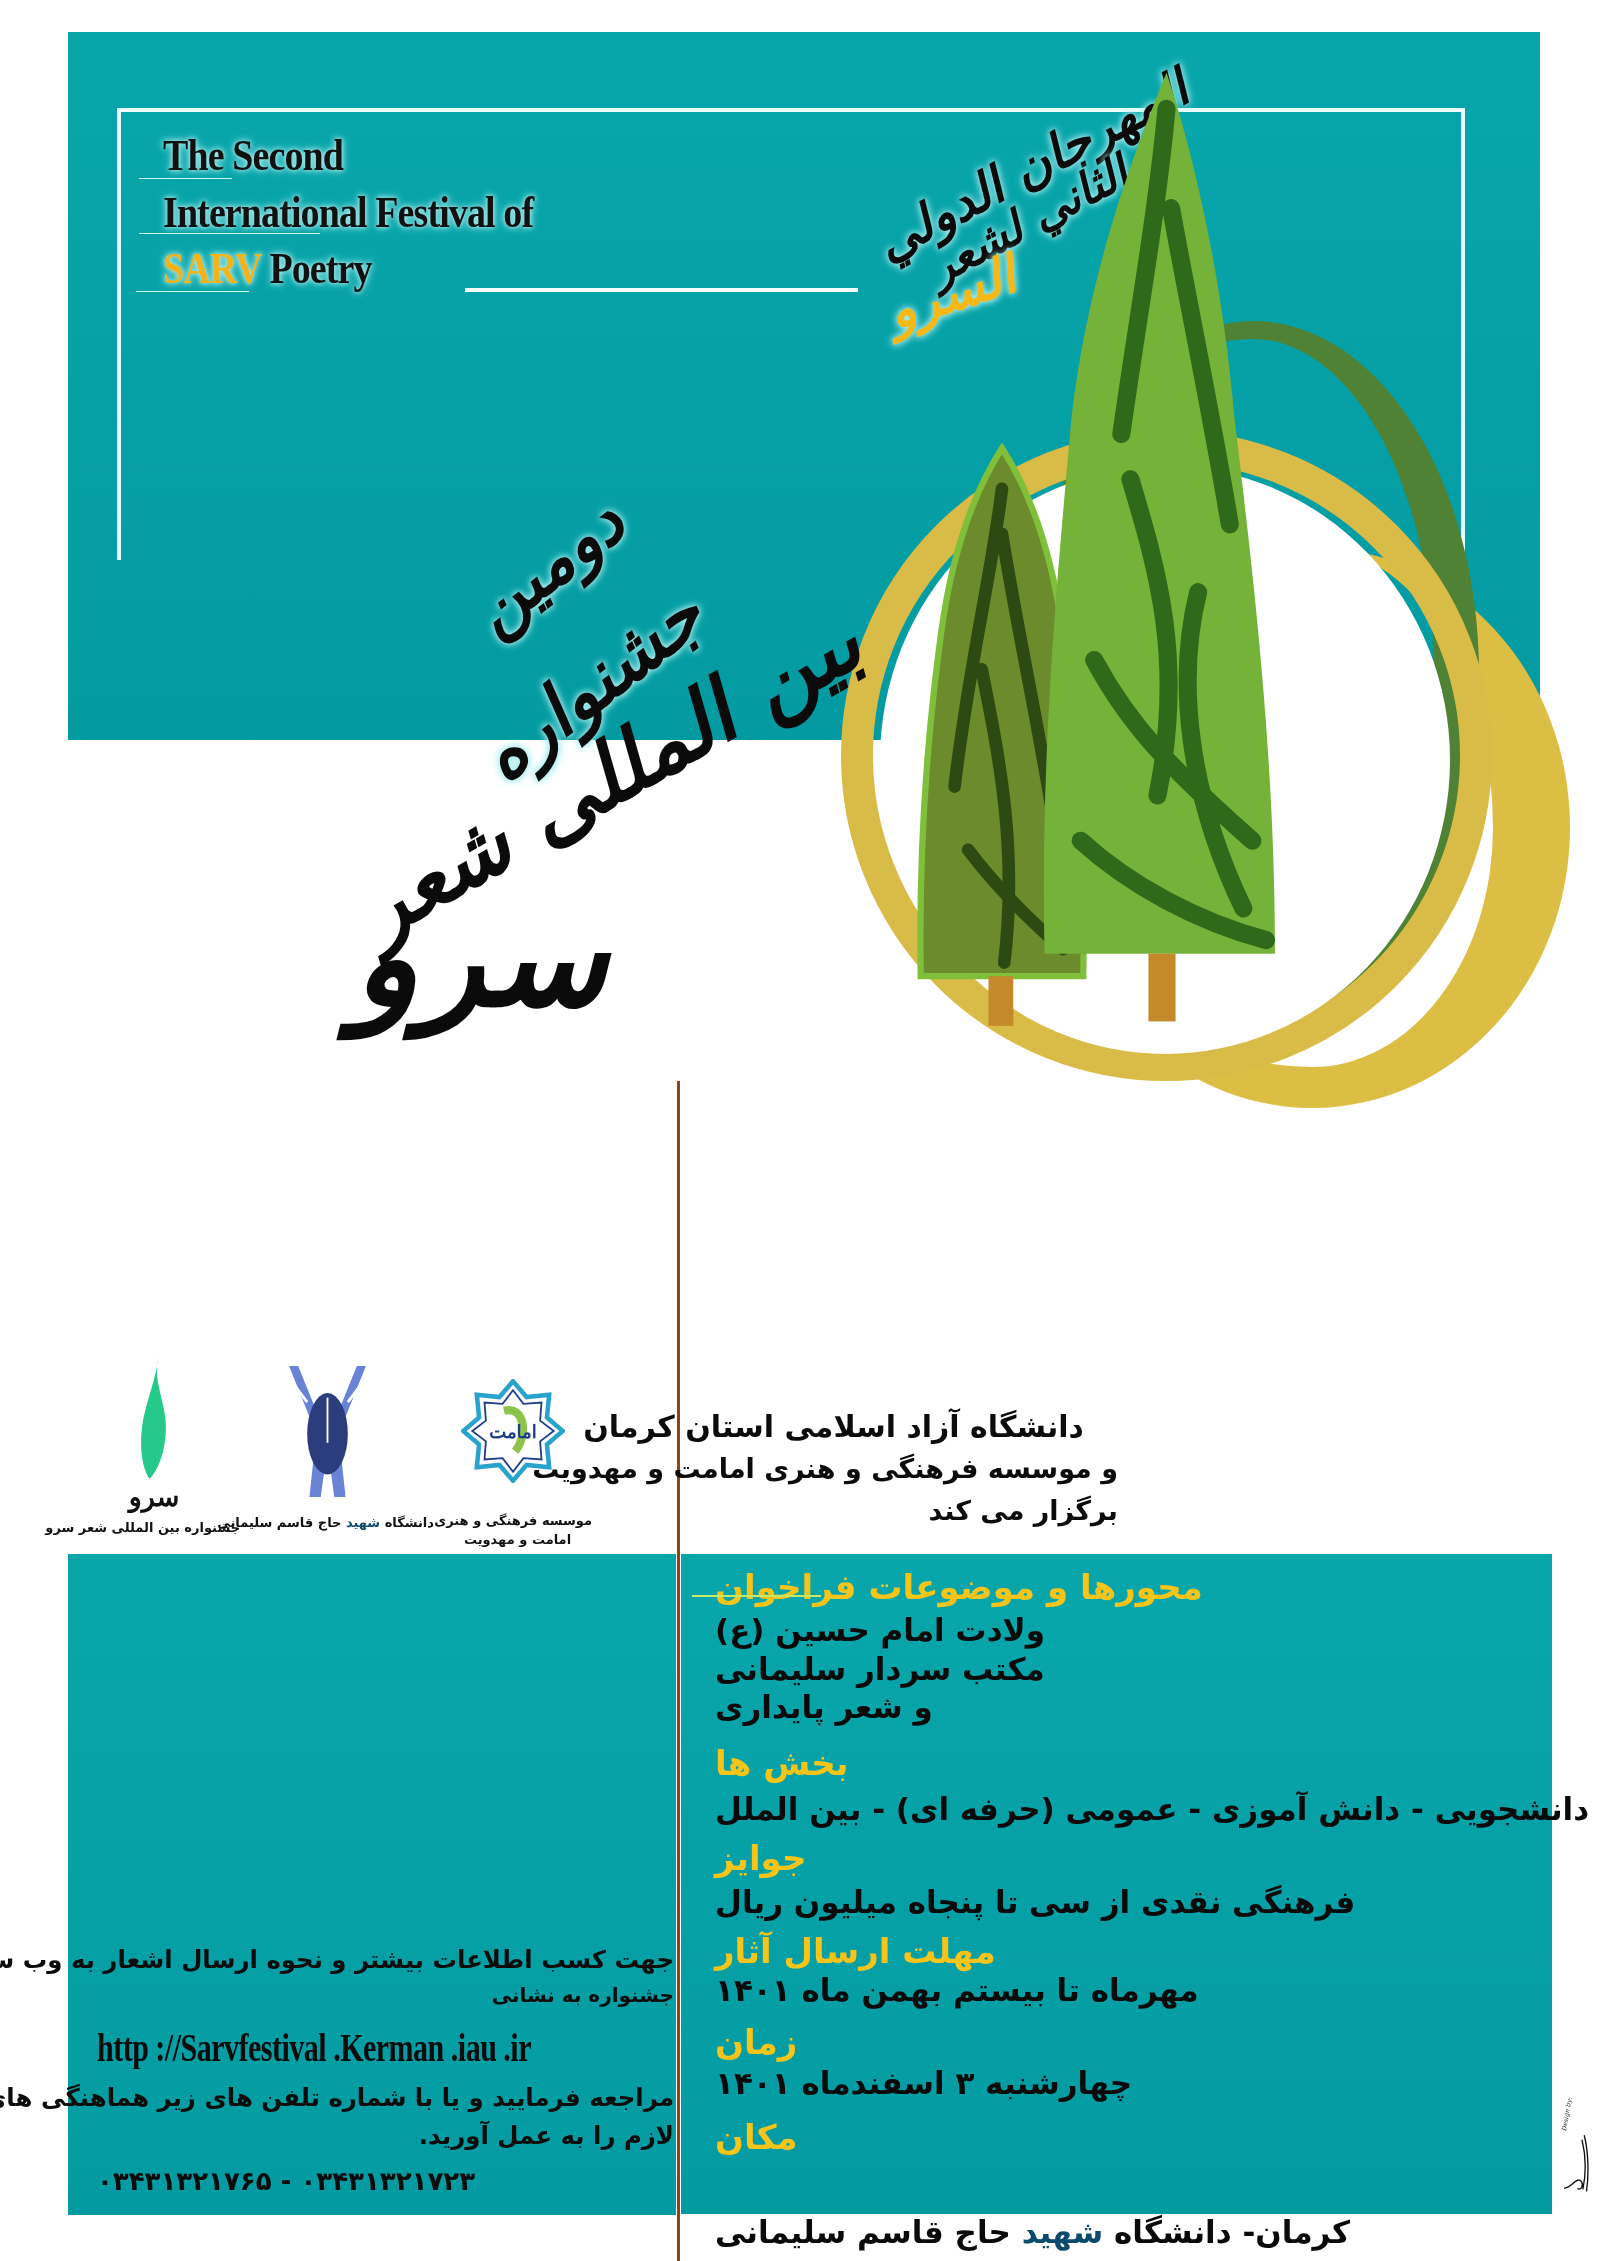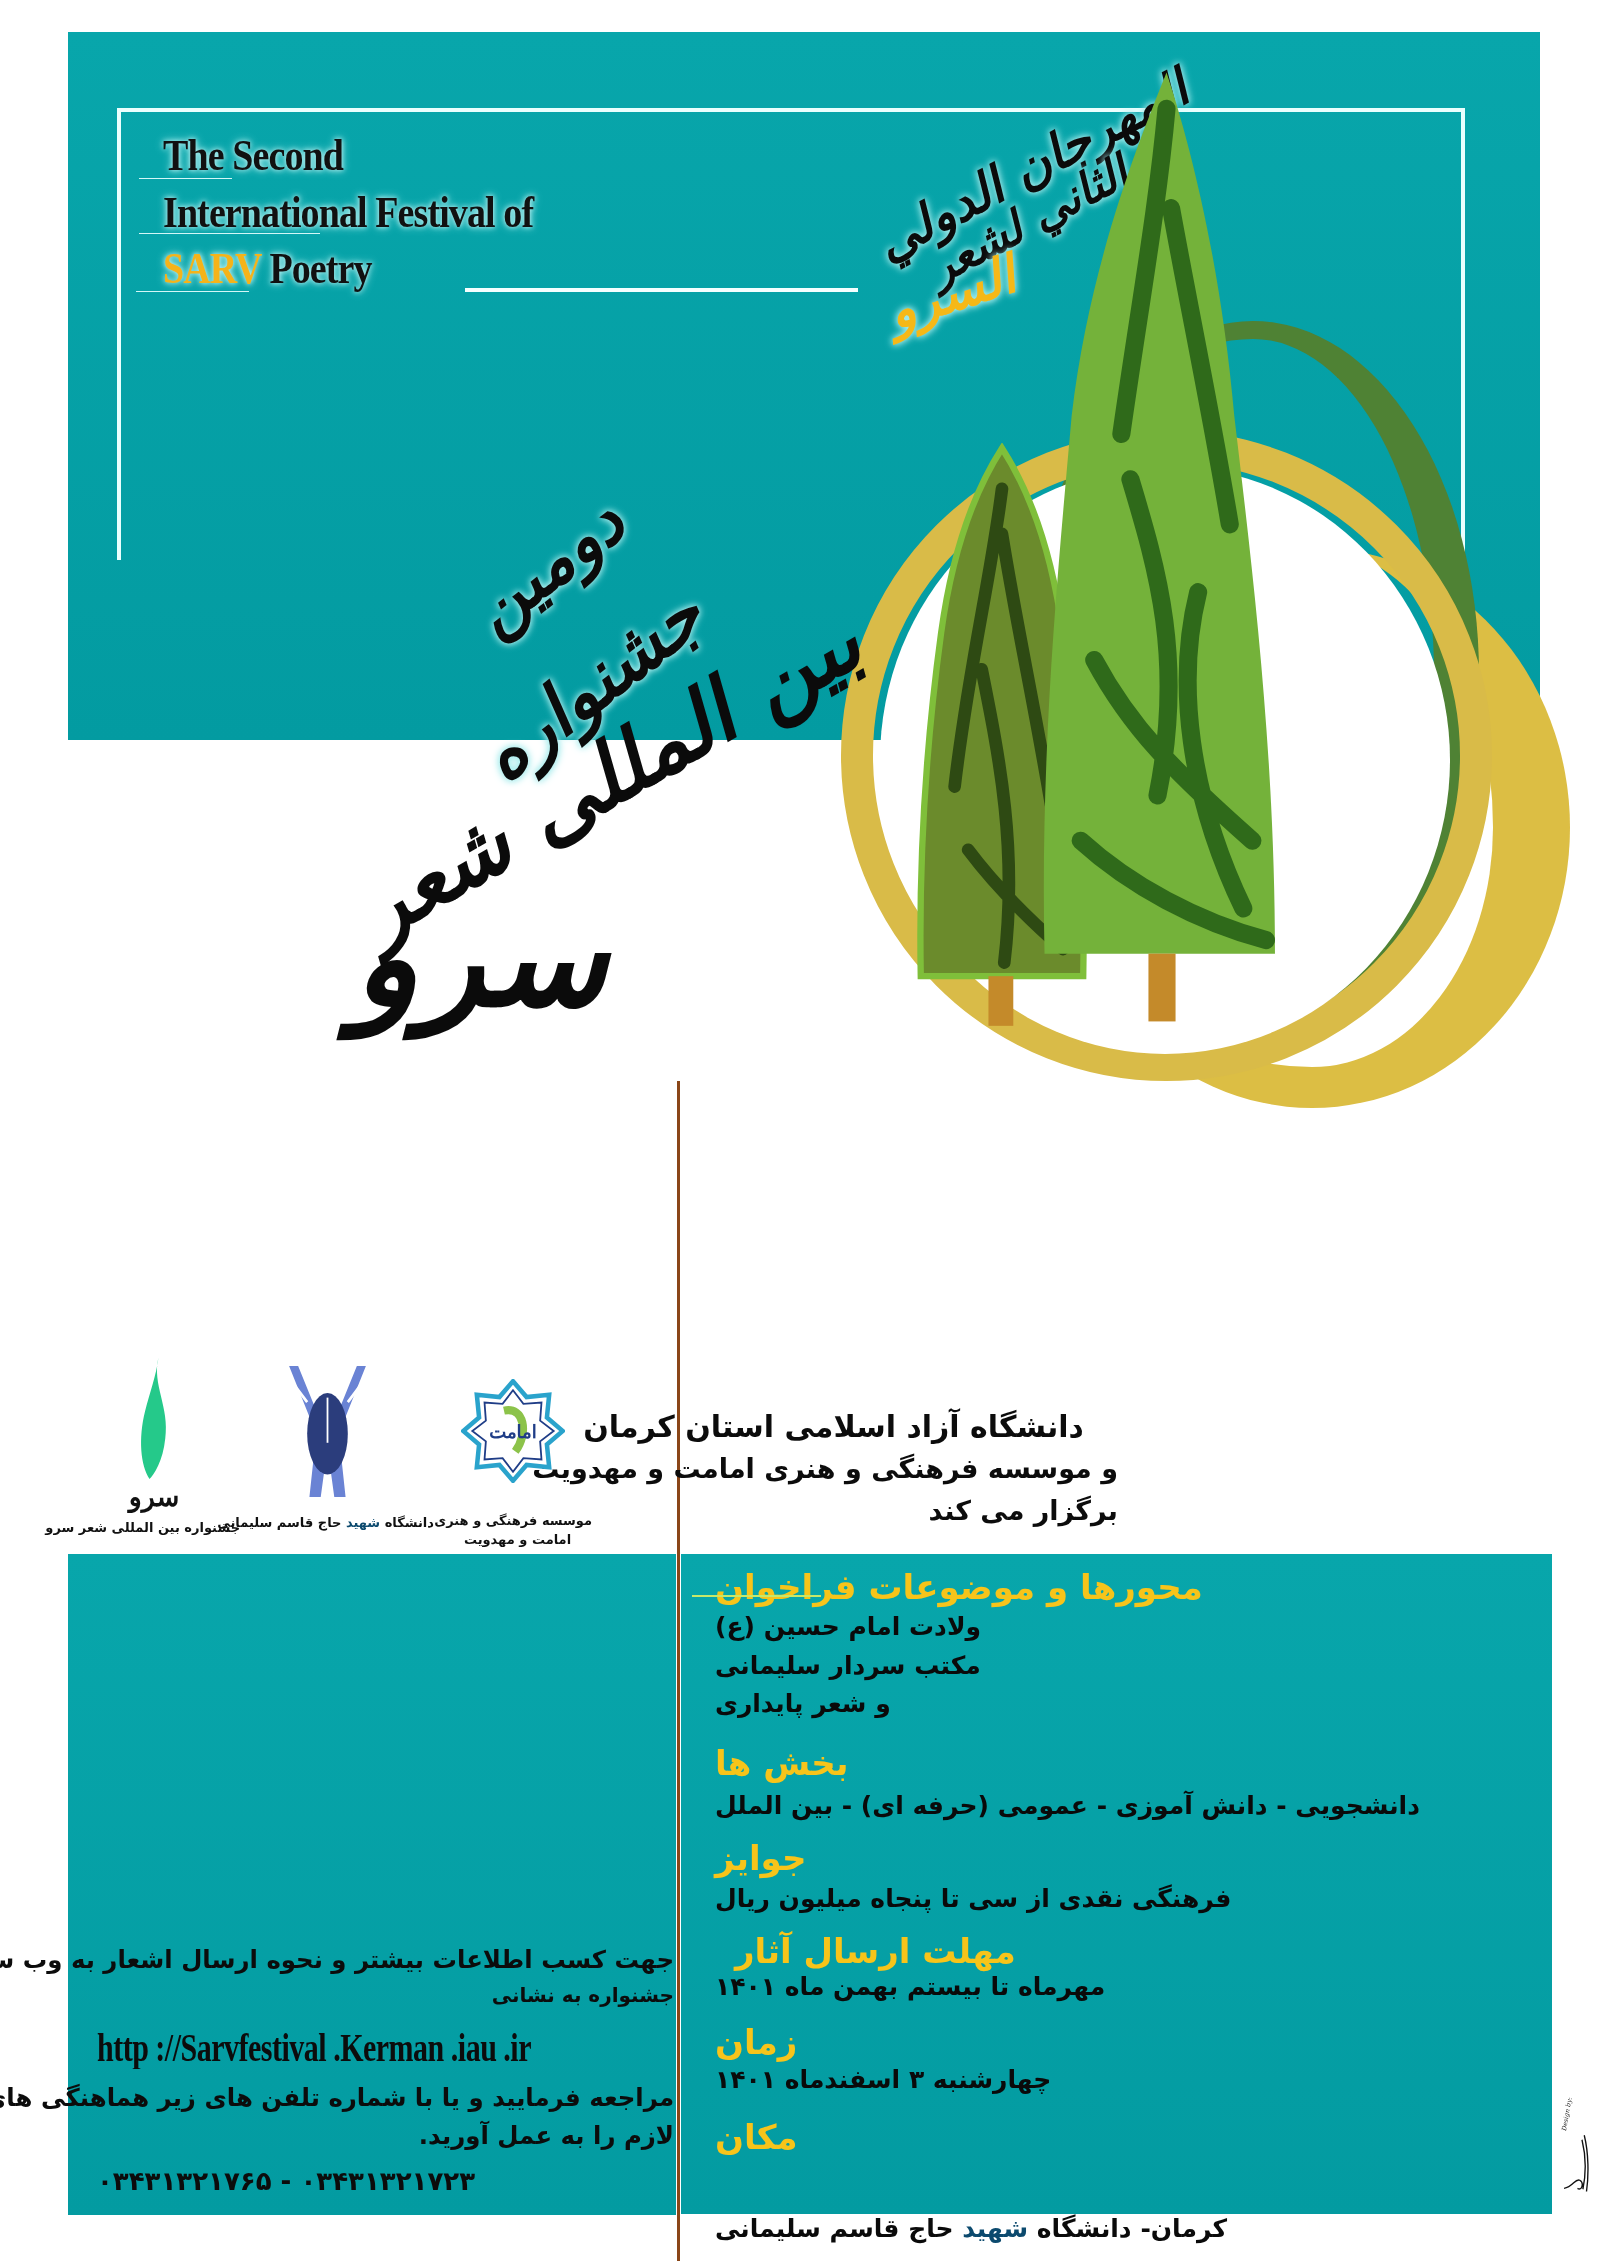--- a/index.html
+++ b/index.html
@@ -80,34 +80,34 @@
   #logo-sarv { left:127px; top:1357px; width:54px; height:163px; }
   #logo-sarv-cap { left:59px; top:1520px; width:181px; }
   .red { color:#0c4a6e; }
 
   
   #panel-left { left:68px; top:1554px; width:608px; height:661px; }
   #panel-right { left:681px; top:1554px; width:871px; height:660px; }
 
   .sec-title { font-family:"DejaVu Sans", sans-serif; font-weight:bold; color:#f7c41a; direction:rtl; white-space:nowrap; font-size:34px; }
   .sec-rule { height:1.8px; background:#c6e86a; }
-  .sec-body { font-family:"DejaVu Sans", sans-serif; font-weight:bold; color:#0a0a0a; direction:rtl; white-space:nowrap; font-size:25px; }
+  .sec-body { font-family:"DejaVu Sans", sans-serif; font-weight:bold; color:#0a0a0a; direction:rtl; white-space:nowrap; font-size:31px; }
   
   .rp { left:715px; text-align:left; }
 
   #s1-title { top:1567px; }
   #s1-rule { left:692px; top:1595px; width:129px; }
   #s1-i1 { top:1612px; }
   #s1-i2 { top:1651px; }
   #s1-i3 { top:1689px; }
   #s2-title { top:1743px; }
   #s2-body { top:1791px; }
   #s3-title { top:1838px; }
   #s3-body { top:1884px; }
-  #s4-title { top:1931px;margin-left:20px; }
+  #s4-title { top:1931px; }
   #s4-body { top:1972px; }
   #s5-title { top:2022px; }
   #s5-body { top:2065px; }
   #s6-title { top:2117px; }
   #s6-body { top:2166px;margin-top:48px; }
 
   
   .lp { right:950px; }
   #c1 { top:1945px; font-size:24.4px; }
   #c2 { top:1983px; font-size:20px; }

